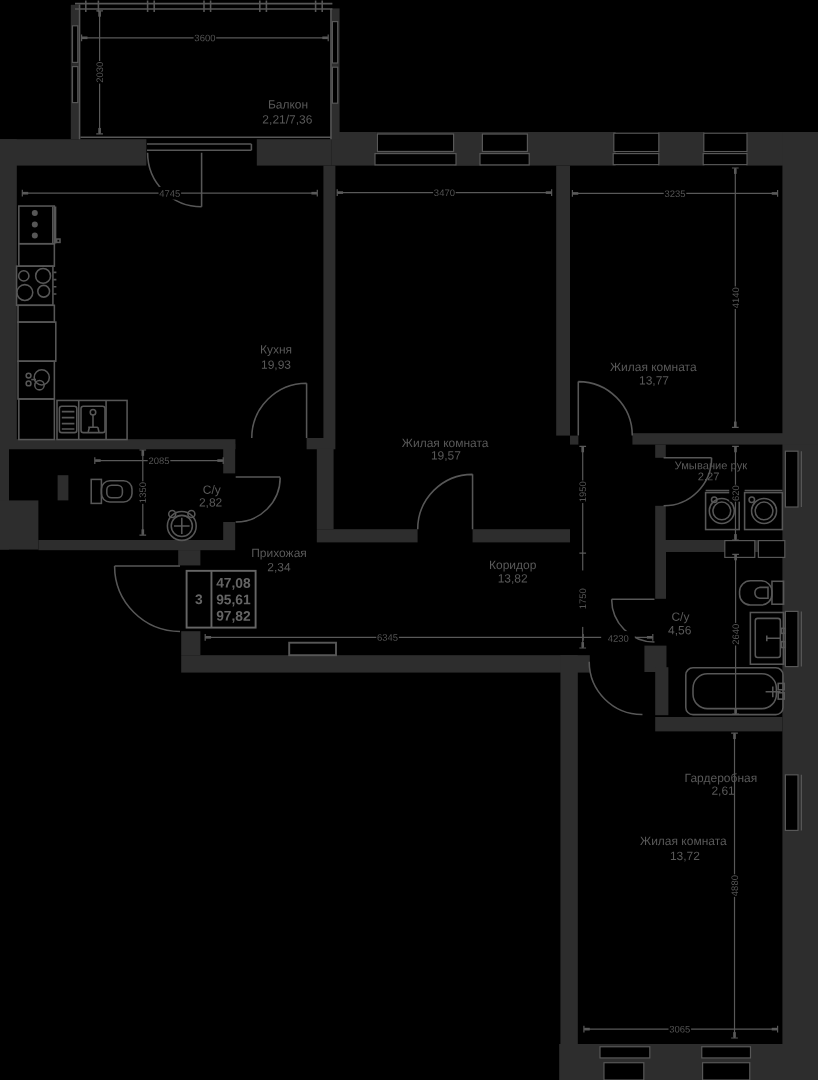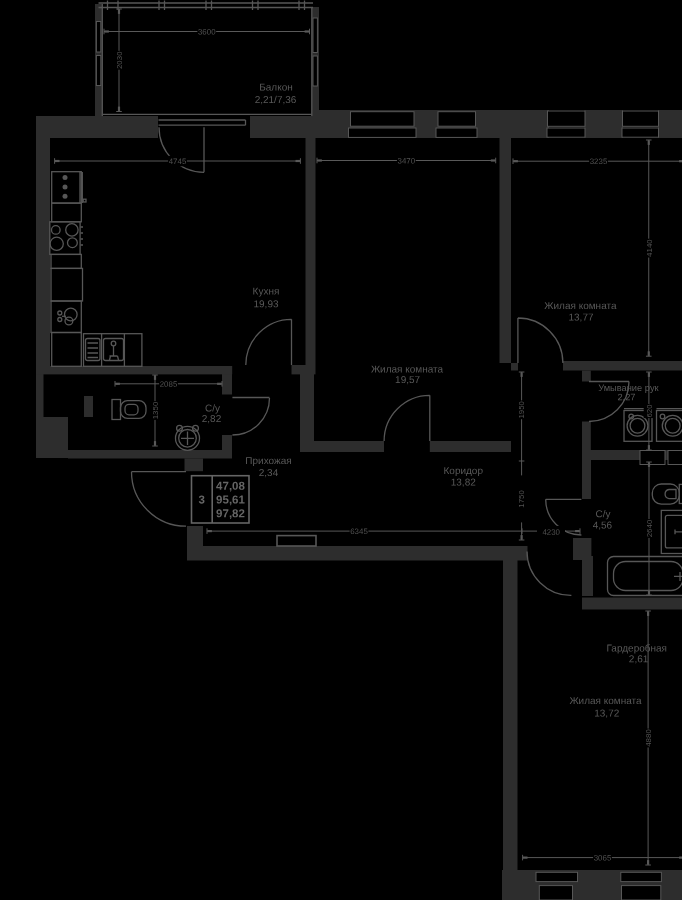--- a/index.html
+++ b/index.html
@@ -1,15 +1,15 @@
 <!DOCTYPE html>
 <html><head><meta charset="utf-8"><style>
 html,body{margin:0;padding:0;background:#000;}
 svg{display:block;}
-.w{opacity:.999;transform:translateZ(0);will-change:transform,opacity;padding-left:36px;}
+.w{opacity:.999;transform:translateZ(0);will-change:transform,opacity;}
 </style></head><body>
 <div class="w">
 <svg width="682" height="900" viewBox="0 0 682 900">
 <rect width="682" height="900" fill="#000"></rect>
 <g fill="#2e2e2e">
 <rect x="0" y="116" width="122" height="22"></rect>
 <rect x="214" y="116" width="62" height="22"></rect>
 <rect x="276" y="110" width="38" height="28"></rect>
 <rect x="378.5" y="110" width="23" height="28"></rect>
 <rect x="440" y="110" width="73" height="28"></rect>

